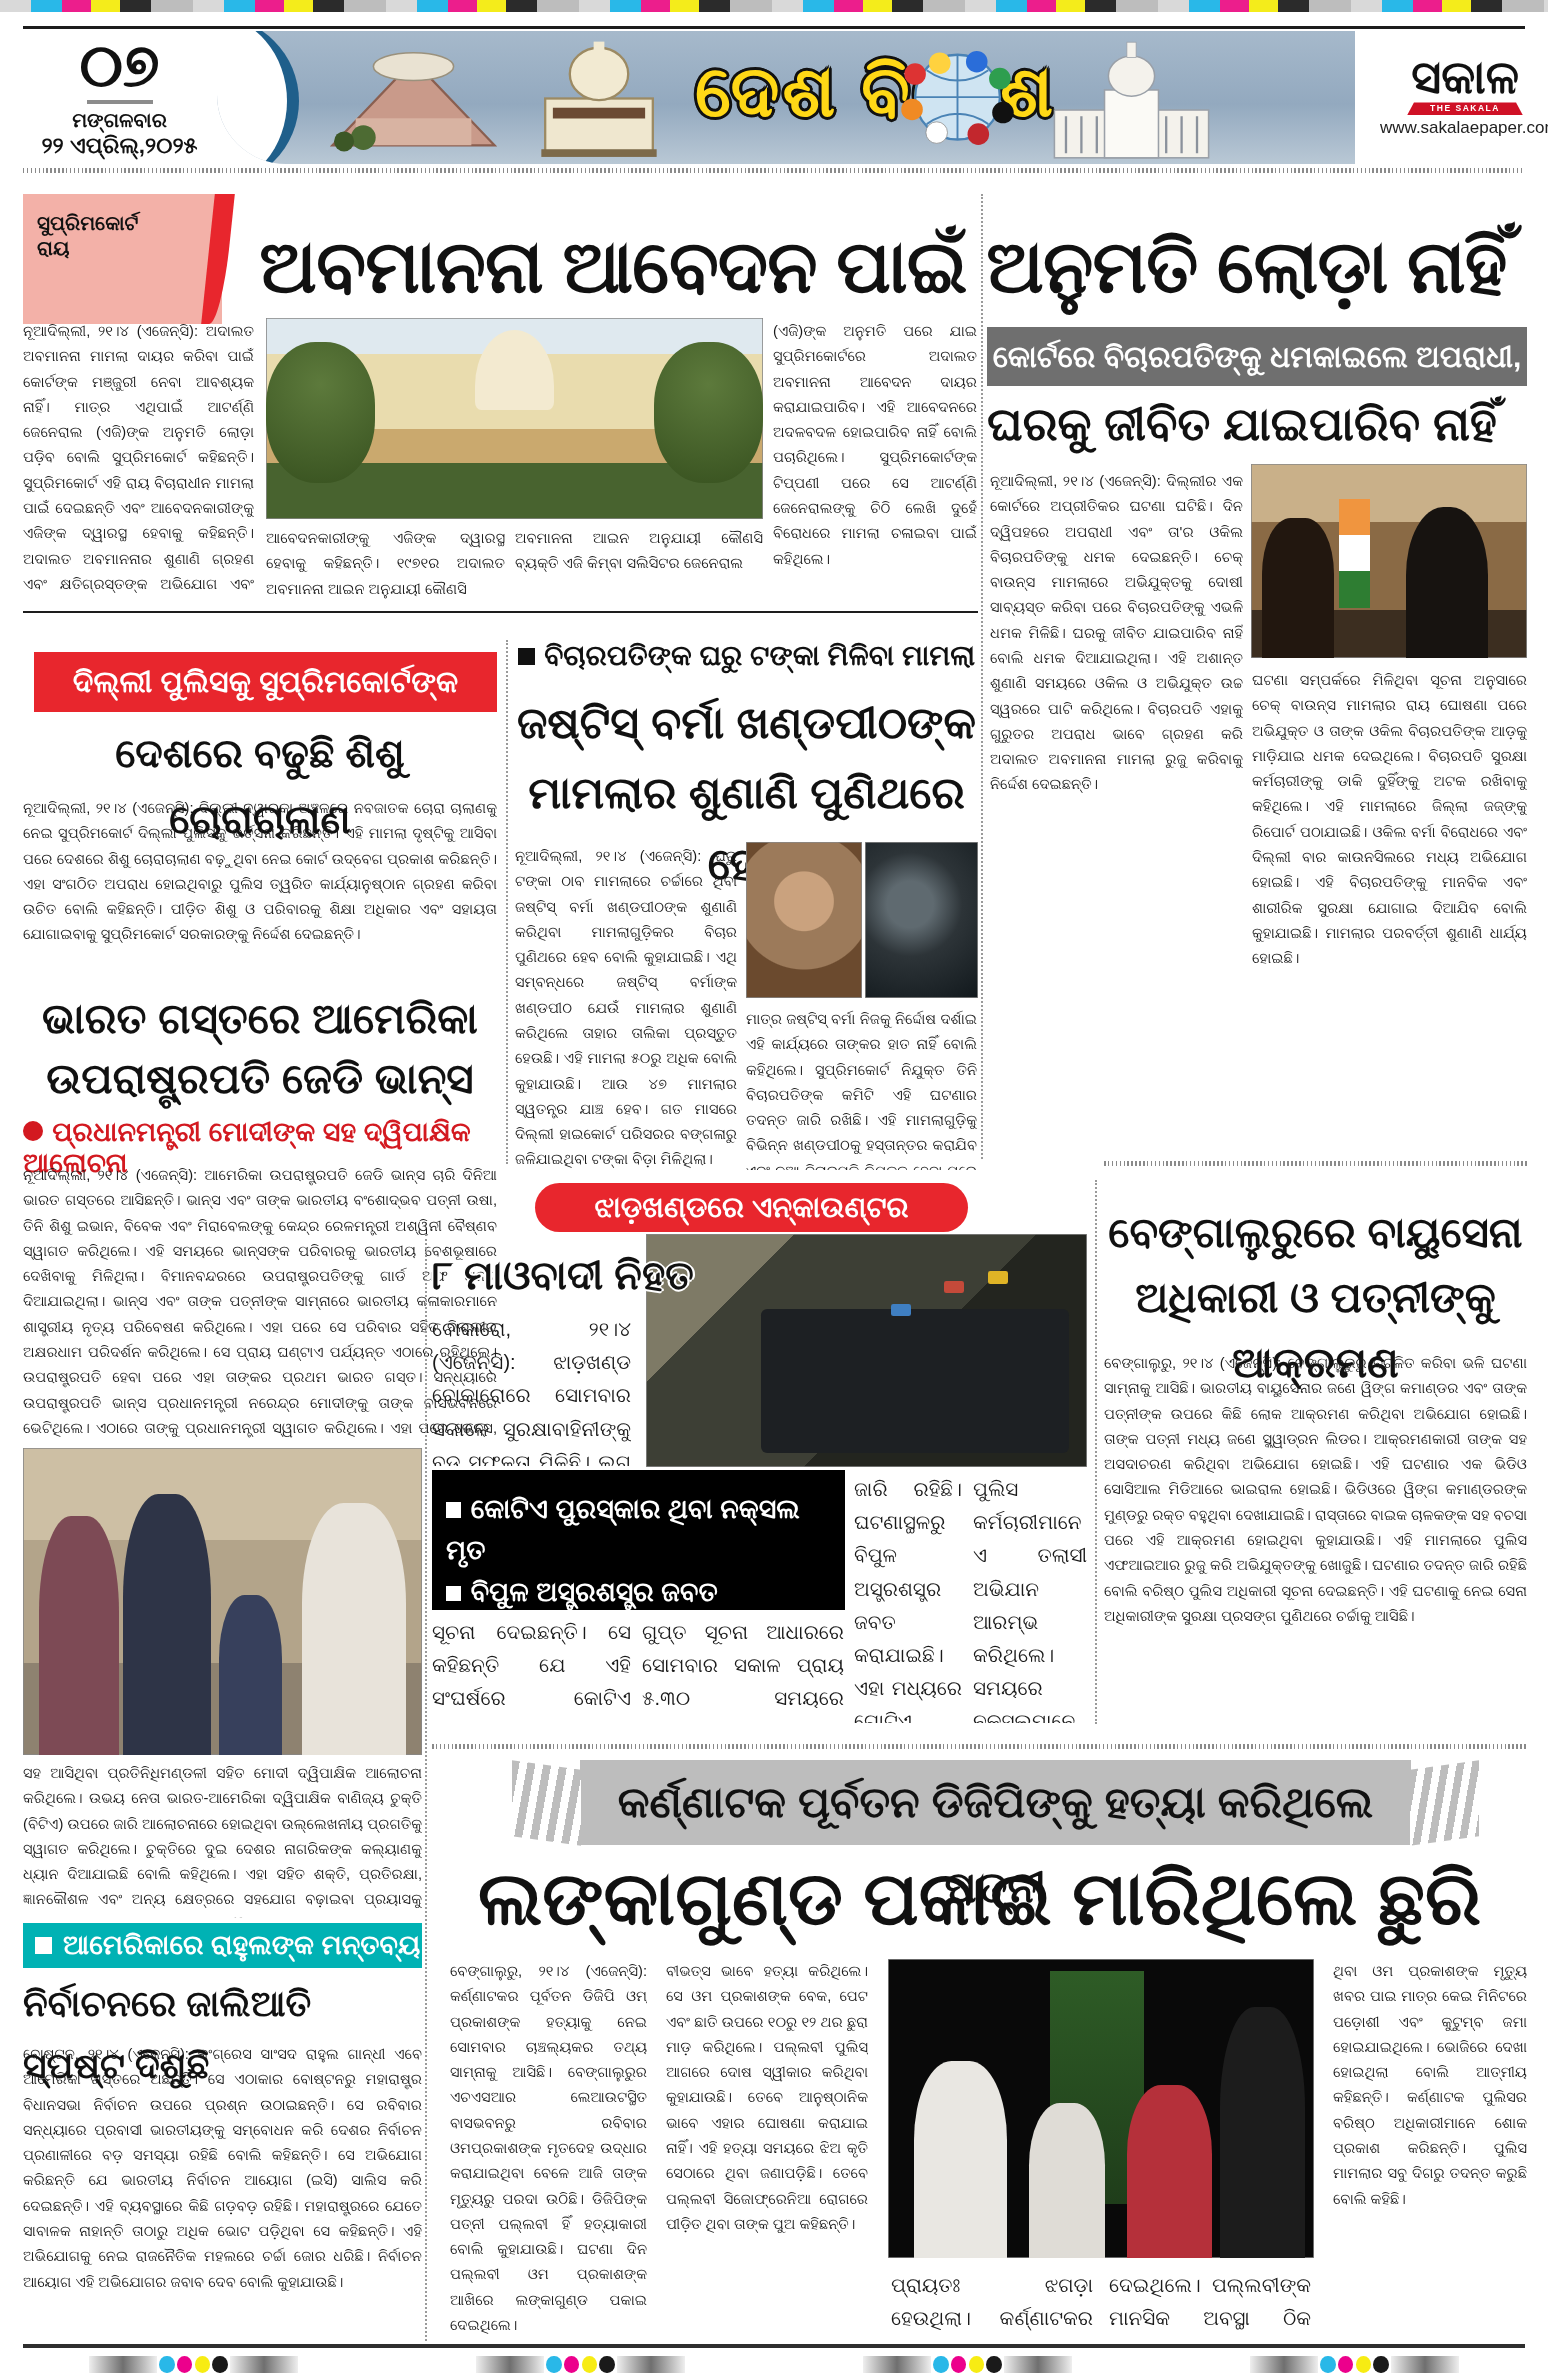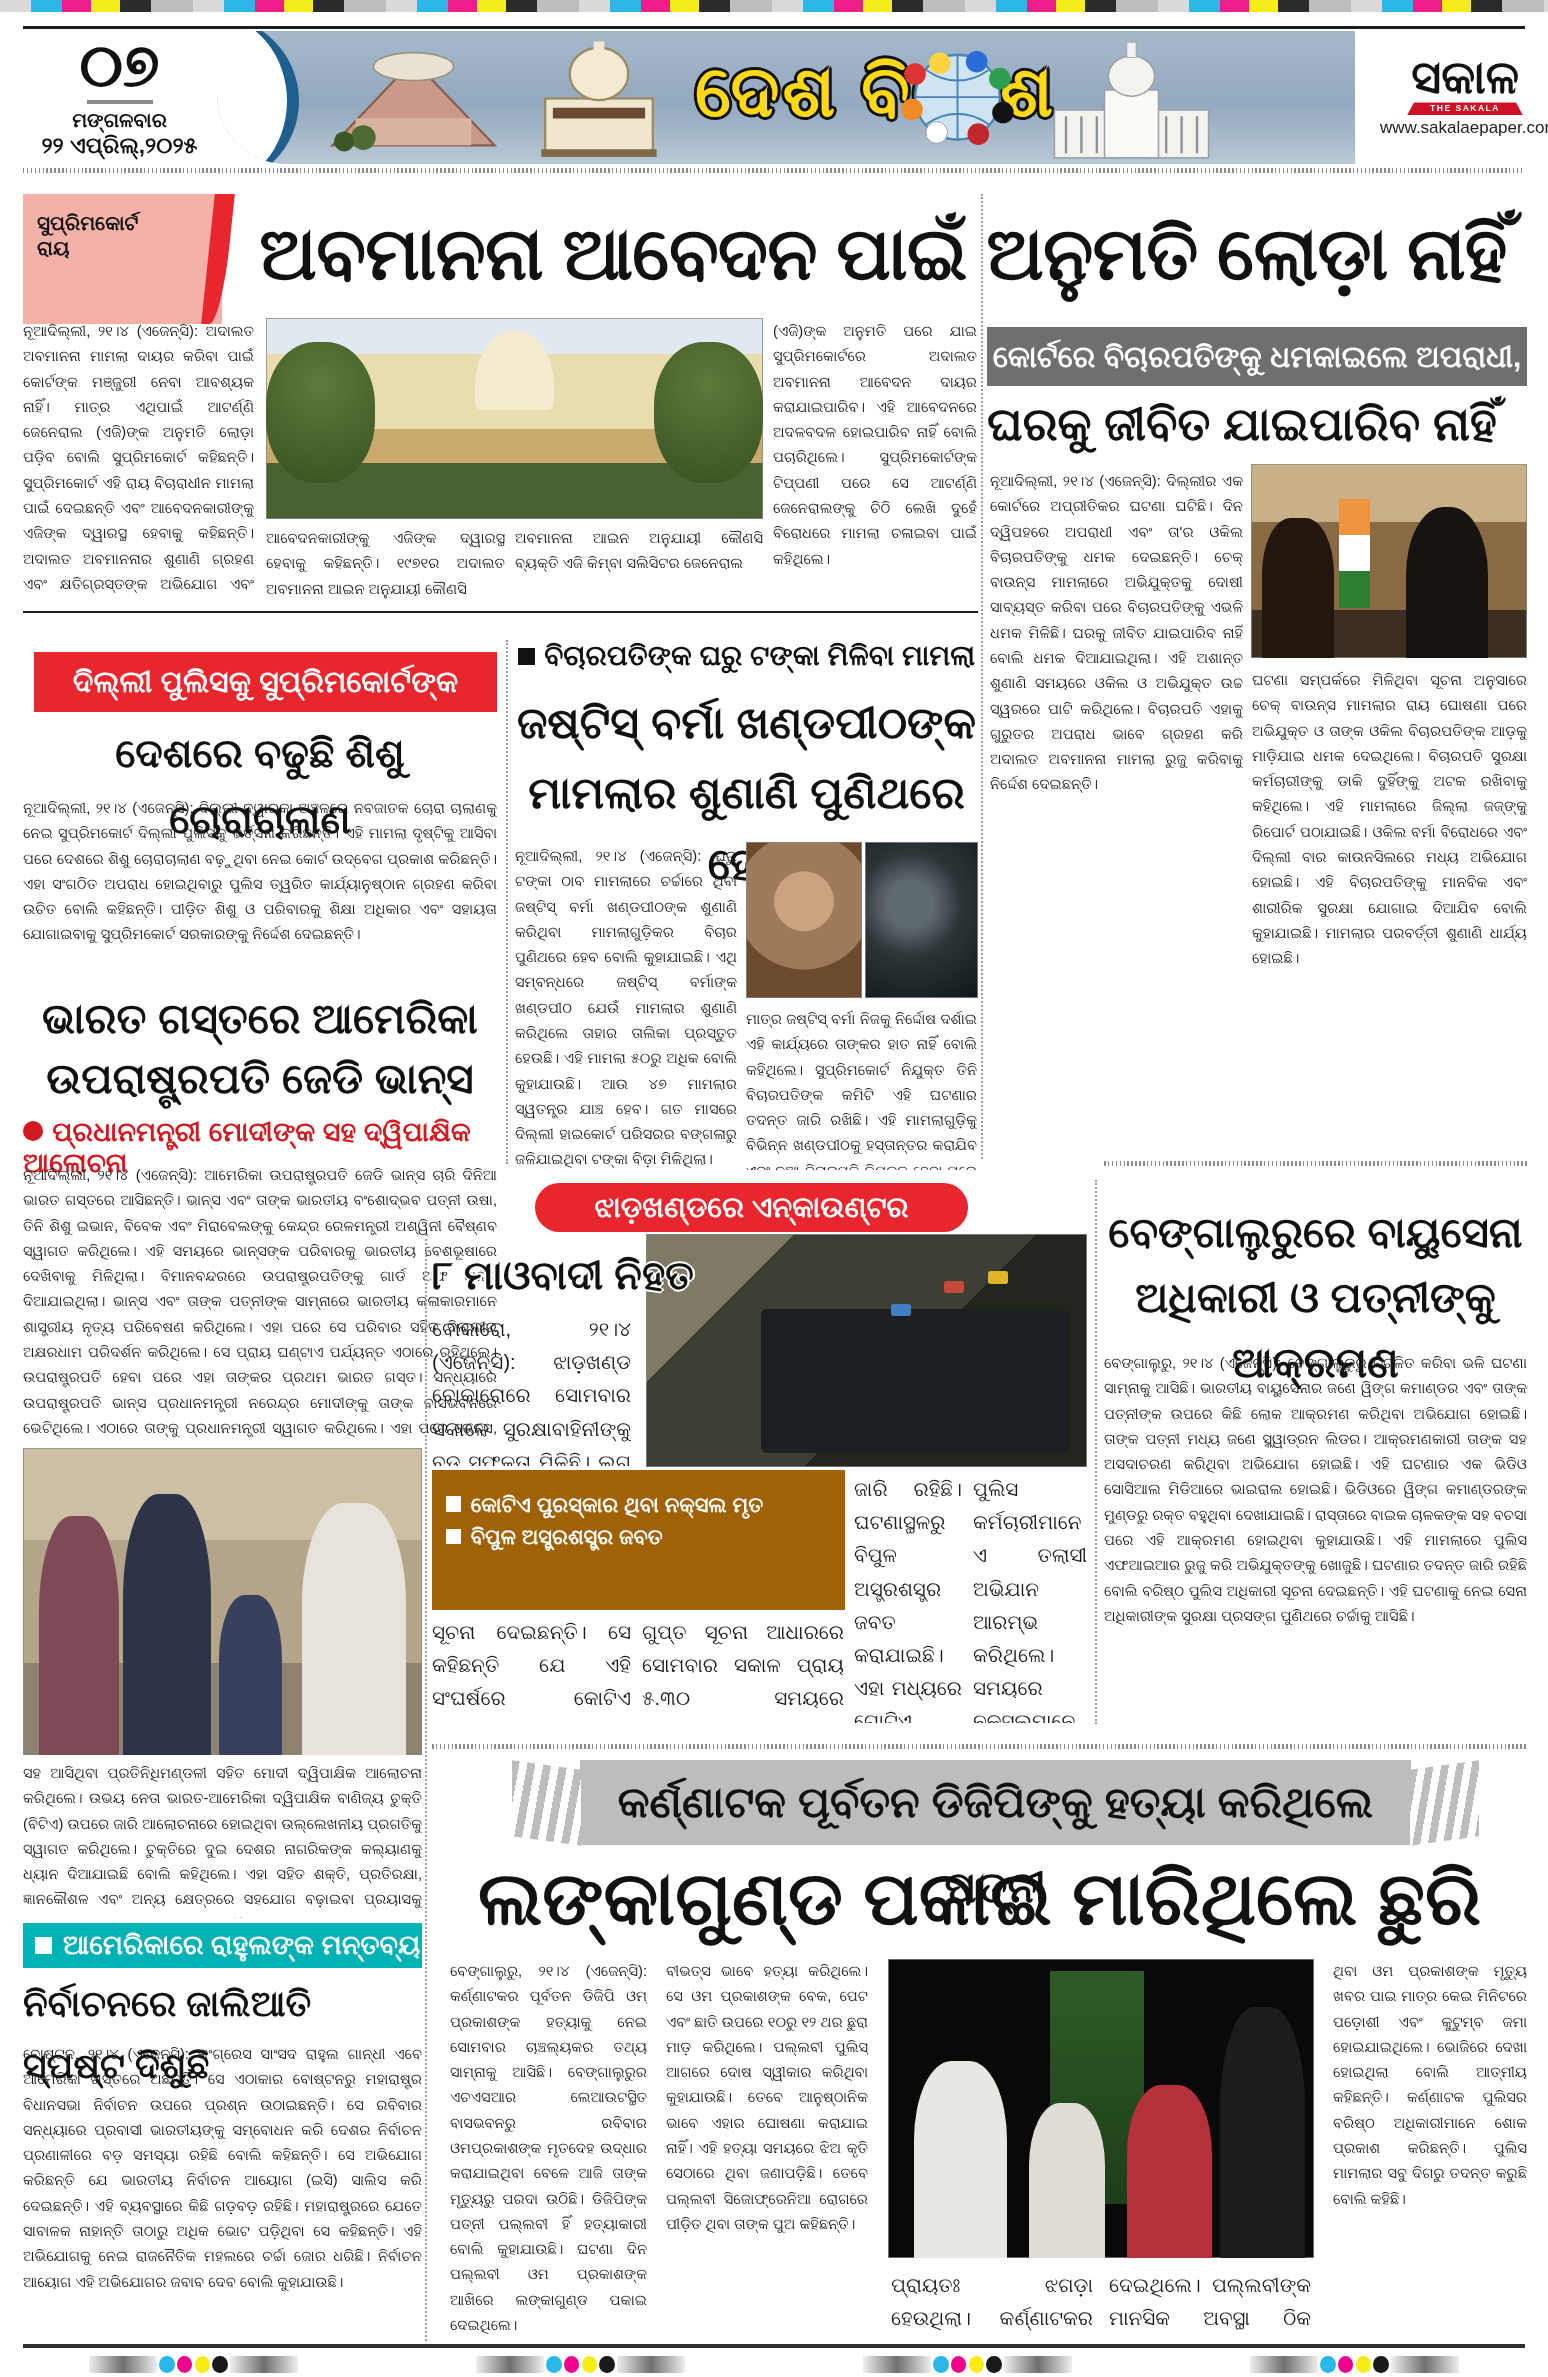--- a/index.html
+++ b/index.html
@@ -36,21 +36,21 @@
   .mh-brand{font-size:46px;font-weight:bold;line-height:1.05;margin-top:21.6px;}
   .mh-ribbon{width:116px;height:13px;background:#cf1126;color:#fff;font-size:8.5px;font-weight:bold;
     margin:1.5px auto;line-height:13px;letter-spacing:1.5px;clip-path:polygon(6% 0,94% 0,100% 100%,0 100%);}
   .mh-site{font-size:17px;color:#222;margin-top:3.1px;}
   .mrule-top{left:23px;top:168px;width:1502px;height:4.6px;}
   
   .kickerbox{left:23px;top:194px;width:199px;height:130px;background:#f3b1a8;}
   .kickerbox .txt{font-size:20px;font-weight:bold;padding:17px 0 0 14px;line-height:1.25;}
   .kickerbox .arc{position:absolute;right:-6.2px;top:0;width:20px;height:130px;background:#e8262d;
     border-radius:0 0 60% 0;transform:skewX(-6deg);}
-  .lead-headline{left:239px;top:192px;width:1288px;height:139px;font-size:73px;font-weight:bold;
+  .lead-headline{left:239px;top:205px;width:1288px;height:139px;font-size:73px;font-weight:bold;
     text-align:center;line-height:1.7;white-space:nowrap;letter-spacing:-0.8px;}
   .photo{box-shadow:0 0 0 0.8px #888 inset;background:#cfd8de;}
   .ph-sc{left:266px;top:318px;width:497px;height:201px;
     background:linear-gradient(180deg,#dfe9ef 0 18%,#e9dcae 18% 55%,#caa96e 55% 72%,#48632f 72% 100%);}
   .ph-sc .dome{position:absolute;left:42%;top:6%;width:16%;height:40%;background:#f3ead0;border-radius:50% 50% 8% 8%/70% 70% 10% 10%;}
   .ph-sc .tree1,.ph-sc .tree2{position:absolute;top:12%;width:22%;height:70%;background:radial-gradient(circle at 50% 30%,#5d7a3c,#37511f);border-radius:45%;}
   .ph-sc .tree2{right:0;} .ph-sc .tree1{left:0;}
   .ph-court{left:1251px;top:464px;width:276px;height:194px;
     background:linear-gradient(180deg,#c9b089 0 30%,#8a6a45 30% 75%,#3c2e20 75% 100%);}
   .ph-court .flag{position:absolute;left:32%;top:18%;width:11%;height:56%;
@@ -92,22 +92,22 @@
     color:#fff;font-size:29px;font-weight:bold;text-align:center;line-height:49px;}
   .mao-headline{left:432px;top:1238px;width:278px;height:74px;font-size:40px;font-weight:bold;line-height:74px;
     text-shadow:-2.3px 0 #fff,2.3px 0 #fff,0 -2.3px #fff,0 2.3px #fff;z-index:4;white-space:nowrap;}
   .ph-arms{left:646px;top:1234px;width:441px;height:233px;
     background:linear-gradient(135deg,#7e7a66 0 22%,#3d3f35 22% 58%,#23251f 58% 100%);}
   .ph-arms .tarp{position:absolute;right:4%;bottom:6%;width:70%;height:62%;background:#1d2023;border-radius:6.2px;}
   .ph-arms .c1,.ph-arms .c2,.ph-arms .c3{position:absolute;width:20px;height:12.3px;border-radius:2.3px;}
   .ph-arms .c1{right:18%;top:16%;background:#e0b426;}
   .ph-arms .c2{right:28%;top:20%;background:#c44a3a;}
   .ph-arms .c3{right:40%;top:30%;background:#3f7fc2;}
-  .blackbox{left:432px;top:1470px;width:413px;height:140px;background:#a16207;color:#fff;
-    font-size:21px;font-weight:bold;line-height:1.55;padding:18.5px 14px;box-sizing:border-box;}
+  .blackbox{left:432px;top:1470px;width:413px;height:140px;background:#000000;color:#fff;
+    font-size:27px;font-weight:bold;line-height:1.55;padding:18.5px 14px;box-sizing:border-box;}
   .blackbox .wsq{display:inline-block;width:15.4px;height:15.4px;background:#fff;margin-right:9.3px;}
   
   .af-headline{left:1104px;top:1200px;width:423px;height:136px;font-size:42px;font-weight:bold;text-align:center;line-height:1.55;}
   
   .fanbanner{left:580px;top:1760px;width:831px;height:85px;background:#bdbdbd;
     font-size:43px;font-weight:bold;text-align:center;line-height:85px;}
   .fanbanner:before,.fanbanner:after{content:"";position:absolute;top:4.6px;width:69px;height:76px;
     background:repeating-linear-gradient(100deg,#bdbdbd 0 7.7px,#fff 7.7px 15.4px);}
   .fanbanner:before{left:-68px;transform:skewY(8deg);}
   .fanbanner:after{right:-68px;transform:skewY(-8deg);}

